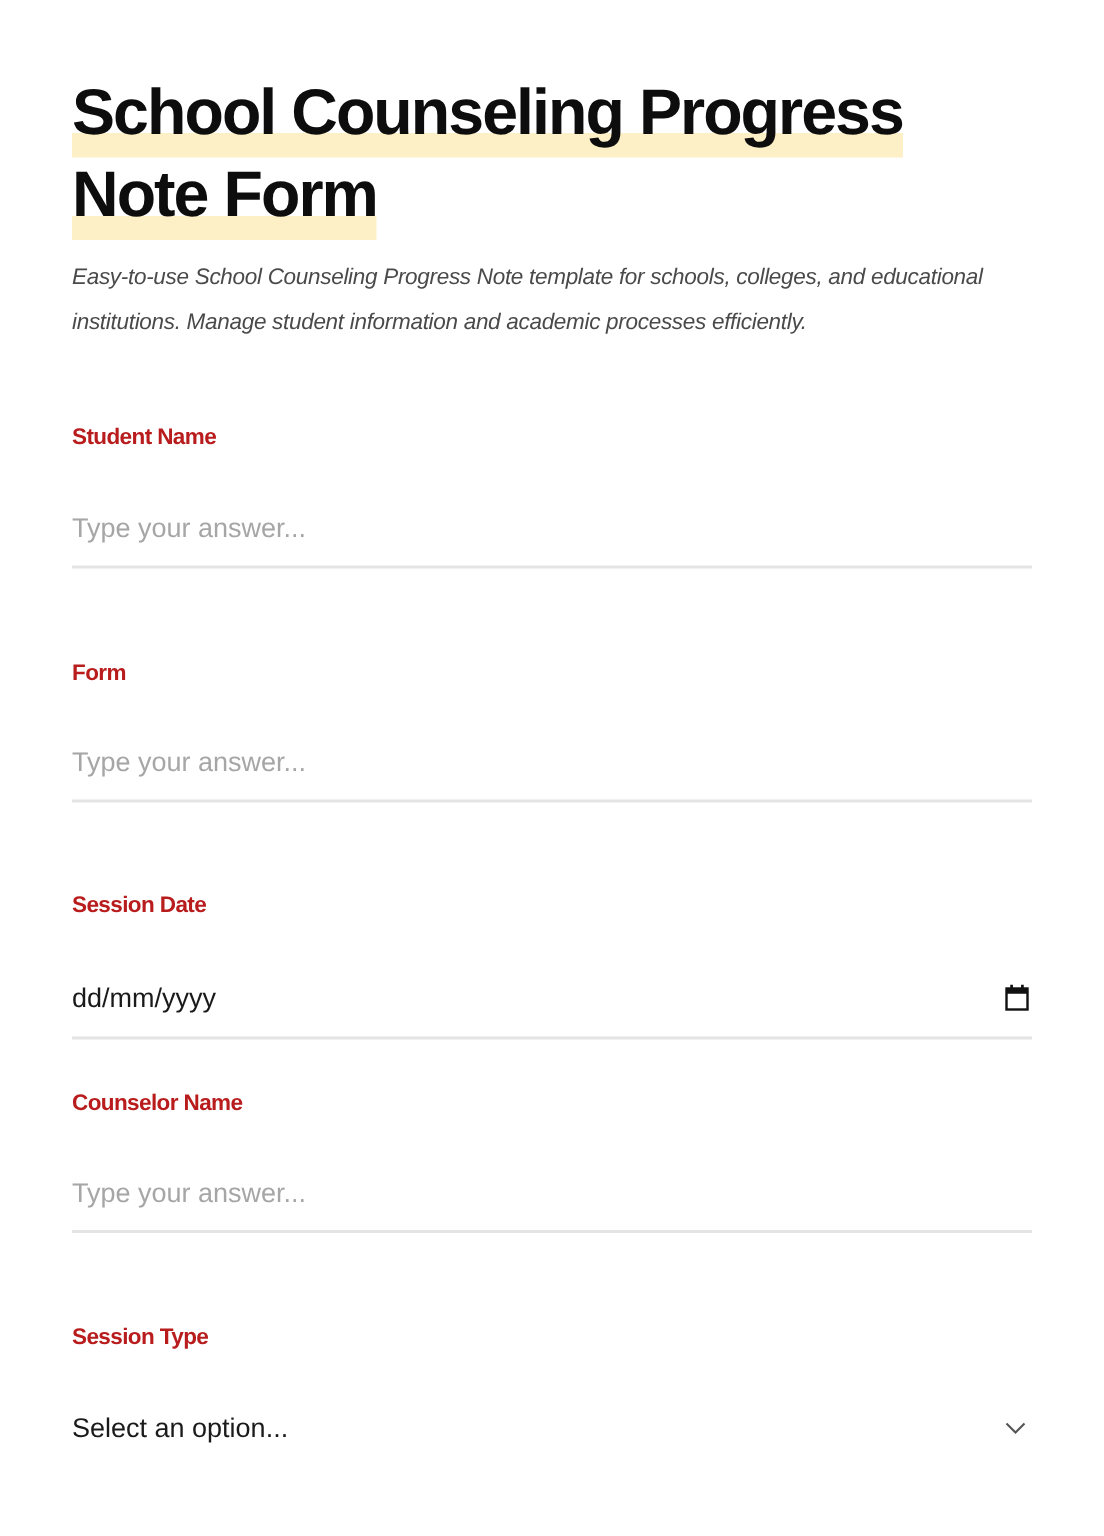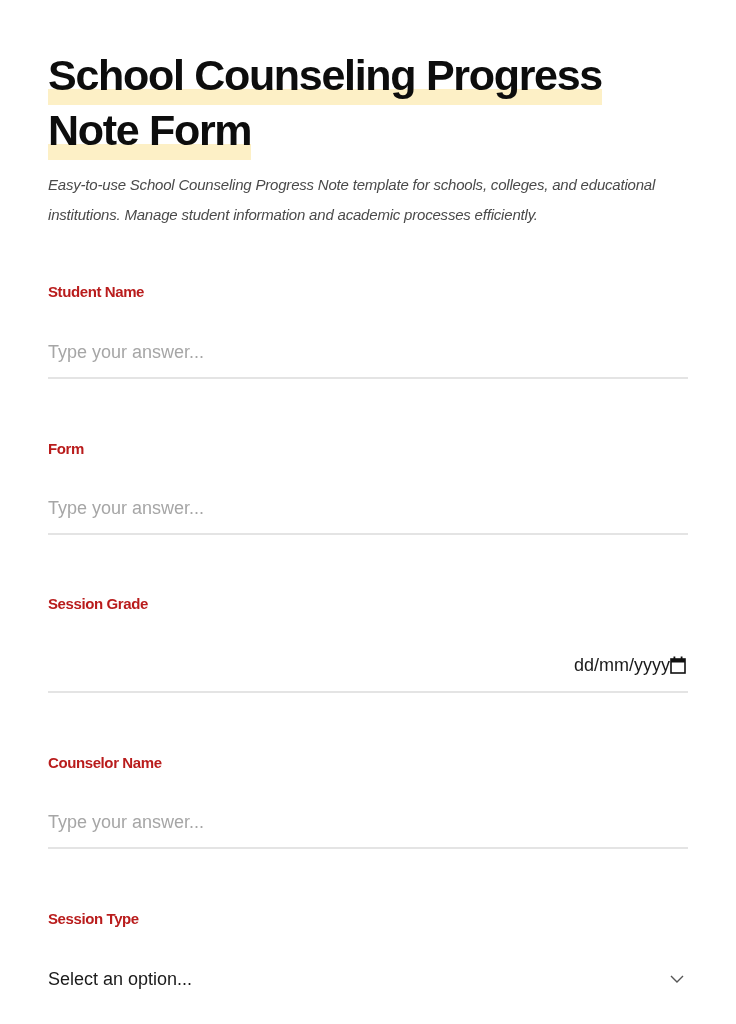--- a/index.html
+++ b/index.html
@@ -121,33 +121,33 @@
     <div class="field-label">Student Name</div>
     <input class="text-input" type="text" style="margin-top: 34px;" placeholder="Type your answer...">
   </div>
 
   <div class="field" style="margin-top:56px;">
     <div class="field-label">Form</div>
     <input class="text-input" type="text" style="margin-top: 33px;" placeholder="Type your answer...">
   </div>
 
   <div class="field" style="margin-top:55px;">
-    <div class="field-label">Session Grade</div>
-    <div class="date-input" style="margin-top:33px;justify-content:flex-end;">
+    <div class="field-label">Session Date</div>
+    <div class="date-input" style="margin-top:33px;">
       <span class="date-text">dd/mm/yyyy</span>
       <svg class="cal-icon" viewBox="0 0 16 18">
         <rect x="1" y="3" width="14" height="14" fill="none" stroke="#111" stroke-width="1.6"></rect>
         <rect x="1" y="3" width="14" height="3.5" fill="#111"></rect>
         <rect x="3.5" y="0.5" width="1.8" height="3.5" fill="#111"></rect>
         <rect x="10.7" y="0.5" width="1.8" height="3.5" fill="#111"></rect>
       </svg>
     </div>
   </div>
 
-  <div class="field" style="margin-top:56px;">
+  <div class="field" style="margin-top:29px;">
     <div class="field-label">Counselor Name</div>
     <input class="text-input" type="text" style="margin-top: 33px;" placeholder="Type your answer...">
   </div>
 
   <div class="field" style="margin-top:56px;">
     <div class="field-label">Session Type</div>
     <div class="select-input" style="margin-top:33px;">
       <span class="select-text">Select an option...</span>
       <svg class="chev-icon" viewBox="0 0 14 10">
         <polyline points="1,2 7,8 13,2" fill="none" stroke="#555" stroke-width="1.4"></polyline>

